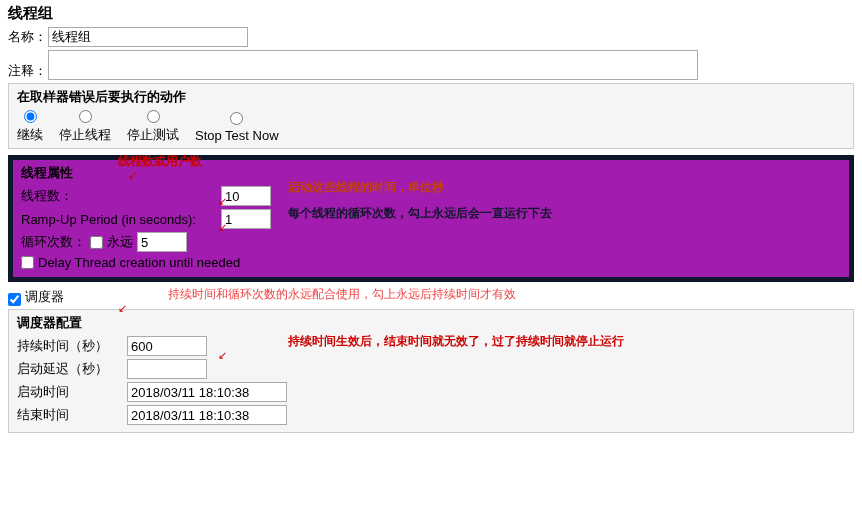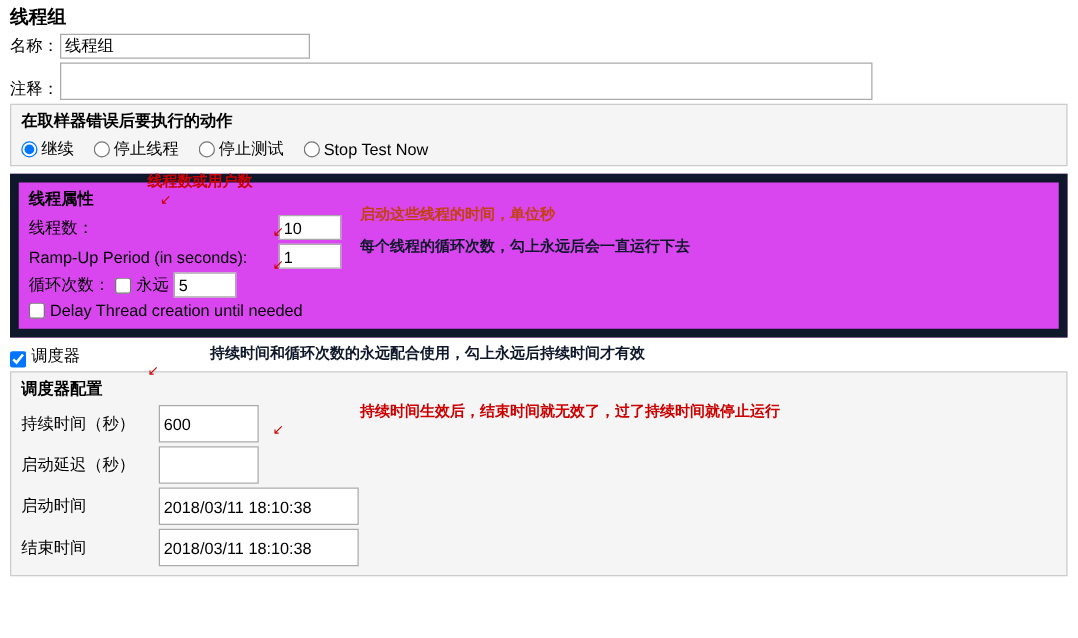--- a/index.html
+++ b/index.html
@@ -82,28 +82,29 @@
       align-items: center;
       gap: 16px;
       flex-wrap: wrap;
     }
 
     .radio-item {
       display: flex;
       align-items: center;
       gap: 3px;
       white-space: nowrap;
+      flex-direction: column;
     }
 
     
     .thread-props-section {
-      border: 7px solid #0f172a;
+      border: 5px solid #0f172a;
       padding: 4px 8px;
       margin-bottom: 6px;
-      background: #d946ef;
+      background: #a21caf;
     }
 
     .thread-props-title {
       font-weight: bold;
       margin-bottom: 4px;
     }
 
     .props-row {
       display: flex;
       align-items: center;
@@ -158,21 +159,21 @@
 
     .scheduler-label {
       min-width: 110px;
       white-space: nowrap;
     }
 
     .scheduler-input {
       border: 1px solid #aaa;
       padding: 1px 3px;
       font-size: 13px;
-      height: 30px;
+      height: 20px;
       width: 80px;
     }
 
     
     .loop-row {
       display: flex;
       align-items: center;
       margin-bottom: 3px;
       gap: 4px;
     }
@@ -268,21 +269,21 @@
 
         <div class="delay-row">
           <input type="checkbox" style="">
           <span>Delay Thread creation until needed</span>
         </div>
       </div>
     </div>
 
     <div style="position:relative;">
 
-      <div style="position:absolute; top:-2px; left:160px; color:#0f172a; font-size:12px; font-weight:bold; pointer-events:none; z-index:10;text-align:right;">持续时间和循环次数的永远配合使用，勾上永远后持续时间才有效</div>
+      <div style="position:absolute; top:-2px; left:160px; color:#ef4444; font-size:12px; font-weight:normal; pointer-events:none; z-index:10;text-align:right;">持续时间和循环次数的永远配合使用，勾上永远后持续时间才有效</div>
       <div style="position:absolute; top:14px; left:110px; color:#cc0000; font-size:11px; pointer-events:none; z-index:10;">↙</div>
 
       <div class="scheduler-row">
         <input type="checkbox" checked="" style="">
         <span>调度器</span>
       </div>
 
       <div style="position:relative;">
 
         <div style="position:absolute; top:24px; left:280px; color:#cc0000; font-size:12px; font-weight:bold; pointer-events:none; z-index:10;">持续时间生效后，结束时间就无效了，过了持续时间就停止运行</div>

